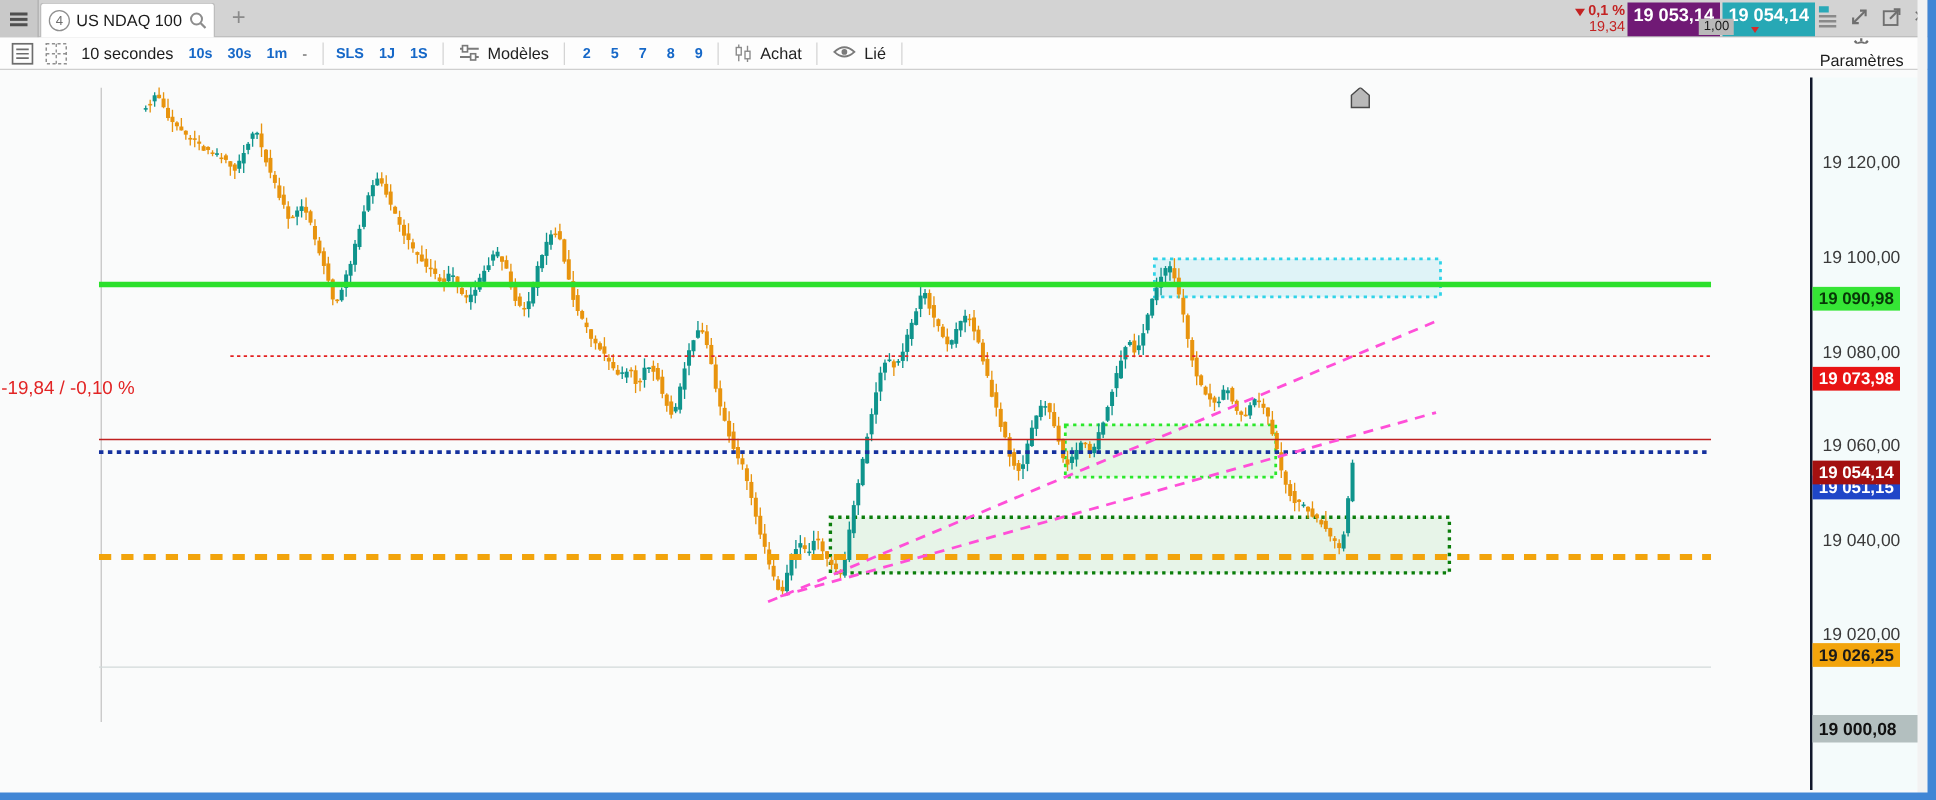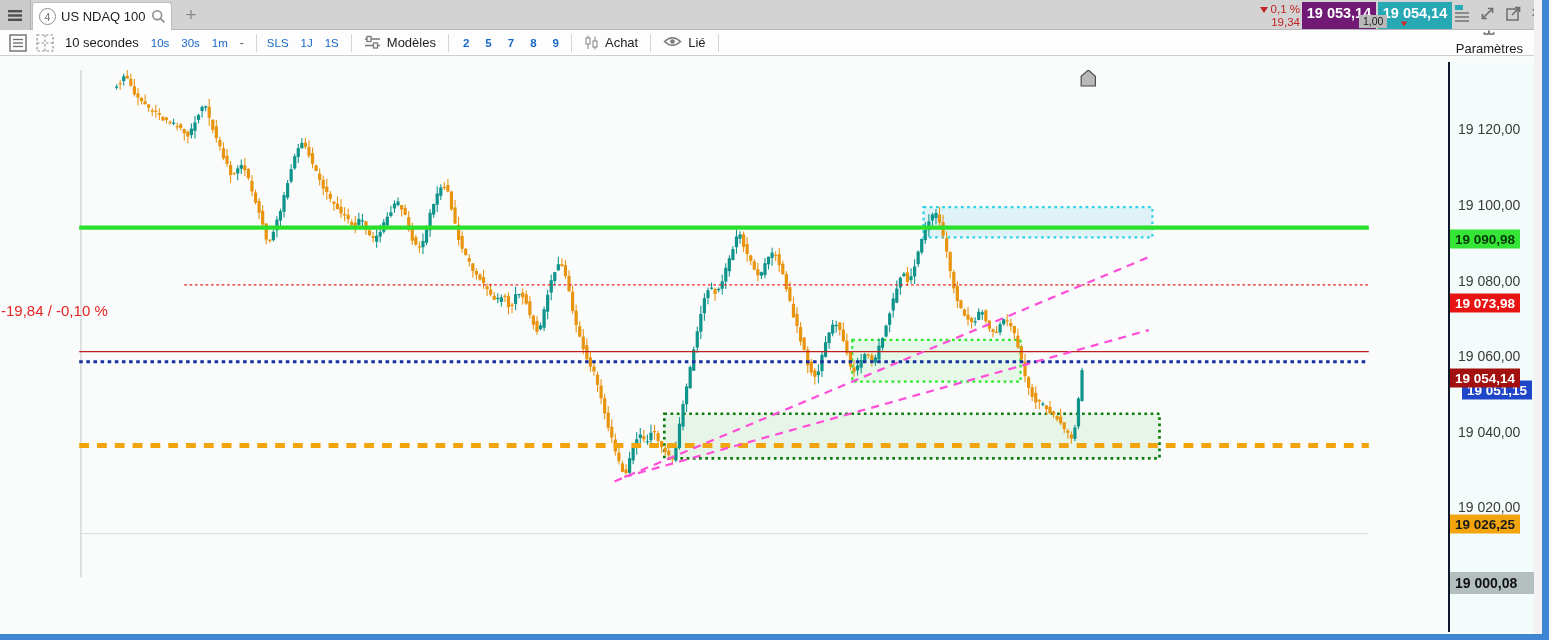--- a/index.html
+++ b/index.html
@@ -11,38 +11,38 @@
   .tabbar { position:absolute; left:0; top:0; width:1549px; height:30px; background:#d3d3d3; border-bottom:1px solid #b9b9b9; }
   .burger { position:absolute; left:0; top:0; width:31px; height:30px; background:#c9c9c9; border-right:1px solid #b0b0b0; display:flex; align-items:center; justify-content:center; cursor:pointer; }
   .tab { position:absolute; left:32px; top:2px; width:140px; height:28px; background:#fff; border:1px solid #bdbdbd; border-bottom:none; border-radius:3px 3px 0 0; display:flex; align-items:center; padding:0 6px; gap:5px; }
   .tab-badge { width:17px; height:17px; border:1.5px solid #8f8f8f; border-radius:50%; color:#6e6e6e; font-size:10.5px; display:flex; align-items:center; justify-content:center; flex:none; }
   .tab-title { font-size:13px; color:#1c1c1c; white-space:nowrap; }
   .newtab { position:absolute; left:178px; top:0; width:26px; height:30px; color:#8a8a8a; font-size:19px; display:flex; align-items:center; justify-content:center; cursor:pointer; }
 
   
   .ticker { position:absolute; left:1252px; top:2px; height:27px; display:flex; align-items:flex-start; }
   .chg { width:48px; text-align:right; color:#c32222; font-size:11.5px; line-height:13px; padding-top:1px; }
-  .chg .row1 { display:flex; justify-content:flex-end; align-items:center; gap:3px; }
+  .chg .row1 { display:flex; justify-content:flex-end; align-items:center; gap:3px;font-weight:bold; }
   .tri-dn { width:0; height:0; border-left:4px solid transparent; border-right:4px solid transparent; border-top:6px solid #c32222; }
   .pricebox { position:relative; width:74px; height:27px; margin-left:2px; color:#fff; font-size:14.5px; font-weight:bold; text-align:center; padding-top:3px; }
   .bid { background:#701a75; }
   .ask { background:#27a8b5; }
   .pricebox .tri-dn { position:absolute; bottom:2px; border-top-color:#d42a2a; transform:scale(.8); }
   .bid .tri-dn { right:3px; }
   .ask .tri-dn { left:22px; }
   .spread { position:absolute; left:-19px; bottom:1px; background:#b9b9b9; color:#1a1a1a; font-size:10.5px; font-weight:normal; padding:0 4px; line-height:13px; z-index:3; }
   .win-icons { position:absolute; left:1455px; top:3px; display:flex; align-items:center; gap:9px; }
   .win-icons .ic { color:#6f6f6f; cursor:pointer; }
   .x-ic { font-size:17px; color:#787878; line-height:20px; }
 
   
   .toolbar { position:absolute; left:0; top:30px; width:1549px; height:26px; background:#fdfdfd; border-bottom:1px solid #cfcfcf; display:flex; align-items:center; font-size:13px; color:#222; }
   .tb-ic { margin-left:9px; cursor:pointer; flex:none; }
   .tb-label { margin-left:11px; color:#1c1c1c; }
-  .tb-blue { color:#1668c8; font-weight:normal; font-size:11.5px; margin-left:12px; cursor:pointer; }
+  .tb-blue { color:#1668c8; font-weight:bold; font-size:11.5px; margin-left:12px; cursor:pointer; }
   .tb-dash { color:#555; margin-left:12px; font-size:12px; }
   .sep { width:1px; height:18px; background:#d4d4d4; margin:0 8px 0 12px; flex:none; }
   .tb-num { color:#1668c8; font-weight:bold; font-size:11.5px; margin-left:16px; cursor:pointer; }
   .tb-item { display:flex; align-items:flex-start; gap:6px; margin-left:4px; cursor:pointer; }
   .params { position:absolute; right:26px; top:0; height:26px; display:flex; align-items:center; gap:6px; cursor:pointer; color:#1c1c1c;flex-direction:column; }
 
   
   .timeaxis { position:absolute; left:0; top:56px; width:1536px; height:14px; background:#f6fbfb; border-bottom:1px solid #c6cccc; }
   .ttick { position:absolute; top:0; font-size:13px; color:#2a2a2a; transform:translateX(-50%); line-height:14px; }
   .cursor-tip { position:absolute; left:1290px; top:-2px; width:158px; height:17px; background:#000; color:#fff; font-size:13px; line-height:17px; padding-left:3px; white-space:nowrap; z-index:5; }
@@ -768,21 +768,21 @@
   <div class="paxis" id="paxis">
       <div class="ptick" style="top: 67.3044px;">19 120,00</div>
       <div class="ptick" style="top: 142.904px;">19 100,00</div>
       <div class="ptick" style="top: 218.504px;">19 080,00</div>
       <div class="ptick" style="top: 294.104px;">19 060,00</div>
       <div class="ptick" style="top: 369.704px;">19 040,00</div>
       <div class="ptick" style="top: 445.304px;">19 020,00</div>
       <div class="band" style="top: 520.602px; background: rgb(179, 191, 191);">19 000,08</div>
       <div class="plabel" style="top: 177px; background: rgb(53, 229, 53); color: rgb(7, 56, 7); z-index: 2;">19 090,98</div>
       <div class="plabel" style="top: 241.26px; background: rgb(232, 20, 20); color: rgb(255, 255, 255); z-index: 2;">19 073,98</div>
-      <div class="plabel" style="top: 327.557px; background: rgb(31, 70, 200); color: rgb(255, 255, 255); z-index: 1; margin-left: 12px;">19 051,15</div>
+      <div class="plabel" style="top: 327.557px; background: rgb(31, 70, 200); color: rgb(255, 255, 255); z-index: 1;">19 051,15</div>
       <div class="plabel" style="top: 316.255px; background: rgb(163, 16, 16); color: rgb(255, 255, 255); z-index: 2;">19 054,14</div>
       <div class="plabel" style="top: 421.679px; background: rgb(242, 164, 12); color: rgb(26, 26, 26); z-index: 2; margin-top: 40px;">19 026,25</div>
     </div>
 
   <div class="gap-strip"></div>
   <div class="edge-right"></div>
   <div class="edge-bottom"></div>
 </div>
 
 </body></html>

